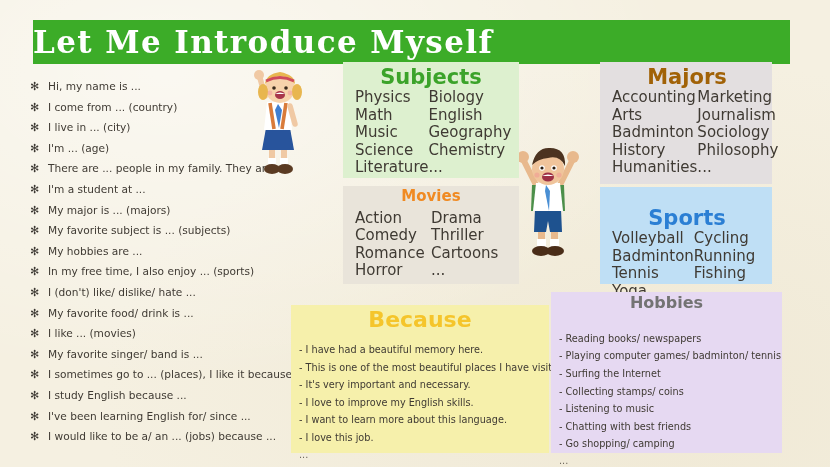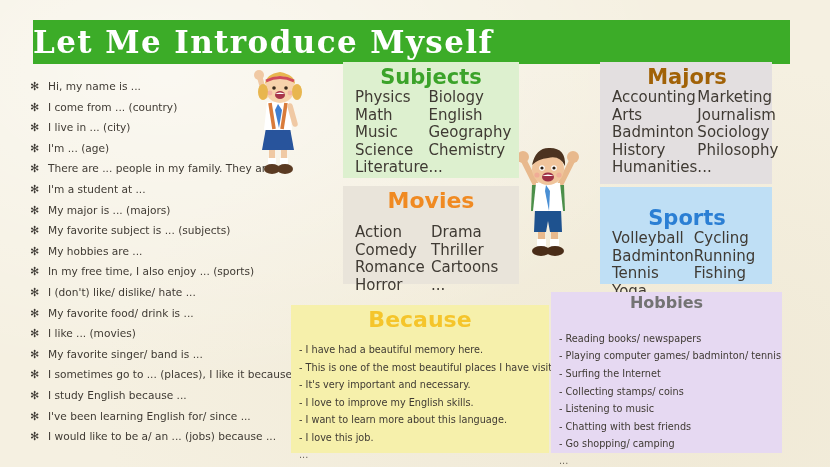--- a/index.html
+++ b/index.html
@@ -111,21 +111,21 @@
     padding: 4px 10px 0 12px;
   }
   #box-majors .cat-title { color: #a16207; font-size: 21px; margin-bottom: 1px; }
 
   
   #box-movies {
     left: 343px; top: 186px; width: 176px; height: 98px;
     background: #e9e4da;
     padding: 3px 12px 0 12px;
   }
-  #box-movies .cat-title { color: #f08a22; font-size: 22px; margin-bottom: 12px; }
+  #box-movies .cat-title { color: #f08a22; font-size: 15px; margin-bottom: 5px; }
 
   
   #box-sports {
     left: 600px; top: 187px; width: 172px; height: 97px;
     background: #bfdff5;
     padding: 20px 10px 0 12px;
   }
   #box-sports .cat-title { color: #2b7fd4; font-size: 21px; margin-bottom: 1px; }
 
   

